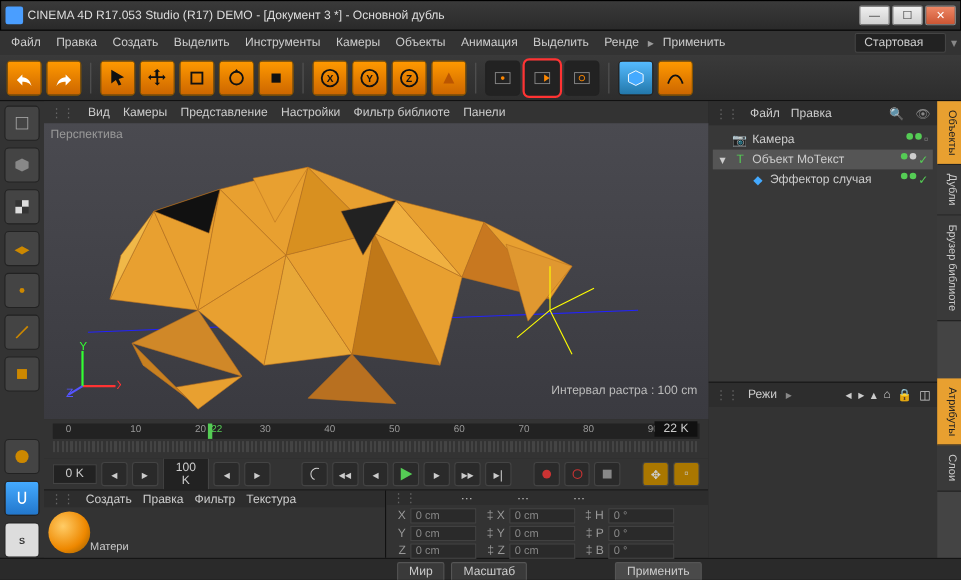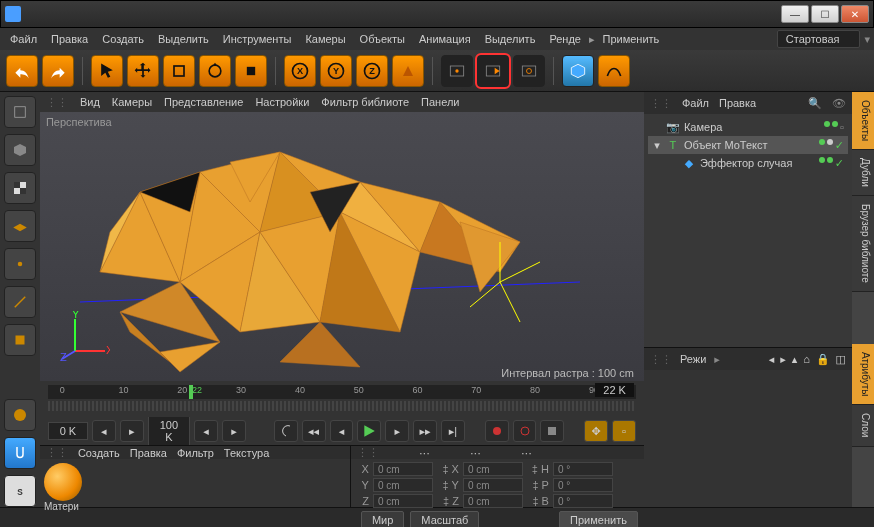--- a/index.html
+++ b/index.html
@@ -25,21 +25,21 @@
 .main{display:flex;height:415px}
 .left-tools{width:42px;background:#333;display:flex;flex-direction:column;align-items:center;padding-top:4px;gap:6px}
 .ltool{width:32px;height:32px;border-radius:4px;background:#444;border:1px solid #222;display:flex;align-items:center;justify-content:center}
 .ltool.blue{background:linear-gradient(#4af,#27c)}
 .center{flex:1;display:flex;flex-direction:column;background:#2a2a2a}
 .vpmenu{height:20px;background:#333;display:flex;align-items:center;padding:0 6px;gap:12px}
 .vpmenu span{cursor:pointer}
 .viewport{flex:1;position:relative;background:linear-gradient(#4a4a50,#3a3a40);overflow:hidden}
 .vplabel{position:absolute;top:4px;left:6px;color:#999}
 .mesh{position:absolute;top:20px;left:40px;width:500px;height:250px}
-.rasterinfo{position:absolute;bottom:2px;right:10px;color:#bbb}
+.rasterinfo{position:absolute;bottom:20px;right:10px;color:#bbb}
 .axis{position:absolute;bottom:20px;left:20px}
 .timeline{height:36px;background:#333;position:relative;padding-top:2px}
 .tl-track{height:14px;background:#222;margin:2px 8px;position:relative;display:flex;align-items:center}
 .tl-tick{position:absolute;top:0;font-size:9px;color:#999}
 .tl-green{position:absolute;top:0;height:14px;background:#5c5;width:4px}
 .tl-frame{position:absolute;right:10px;top:2px;background:#111;padding:1px 8px}
 .tlctrl{height:28px;background:#333;display:flex;align-items:center;padding:0 8px;gap:4px}
 .tlbox{background:#222;padding:2px 6px;border:1px solid #444;min-width:40px;text-align:center}
 .pbtn{width:24px;height:22px;background:#2a2a2a;border:1px solid #444;border-radius:3px;display:flex;align-items:center;justify-content:center}
 .pbtn.play svg{fill:#5c5}
@@ -74,20 +74,21 @@
 .coordbtns{display:flex;gap:6px;margin-top:2px;padding-left:4px}
 .coordbtn{background:#3a3a3a;border:1px solid #555;padding:2px 10px;border-radius:2px}
 .status{height:20px;background:#2a2a2a;border-top:1px solid #111}
 </style>
 </head>
 <body>
 
 <div class="titlebar">
   <div class="left">
     <div class="c4d-icon"></div>
+    <span class="title-text">CINEMA 4D R17.053 Studio (R17) DEMO - [Документ 3 *] - Основной дубль</span>
   </div>
   <div class="winbtns">
     <div class="winbtn">—</div>
     <div class="winbtn">☐</div>
     <div class="winbtn close">✕</div>
   </div>
 </div>
 
 <div class="menubar">
   <span class="menuitem">Файл</span>
@@ -382,21 +383,21 @@
     <div class="bottom">
       <div class="matpanel">
         <div class="mathead">
           <span style="color:#666">⋮⋮</span>
           <span>Создать</span>
           <span>Правка</span>
           <span>Фильтр</span>
           <span>Текстура</span>
         </div>
         <div class="matbody">
-          <div style="display:flex;flex-direction:column;align-items:flex-start">
+          <div style="display:flex;flex-direction:row;align-items:flex-end">
             <div class="matball"></div>
             <span style="font-size:10px">Матери</span>
           </div>
         </div>
       </div>
       <div class="coordpanel">
         <div class="coordhead">
           <span style="color:#666">⋮⋮</span>
           <span>···</span>
           <span>···</span>

